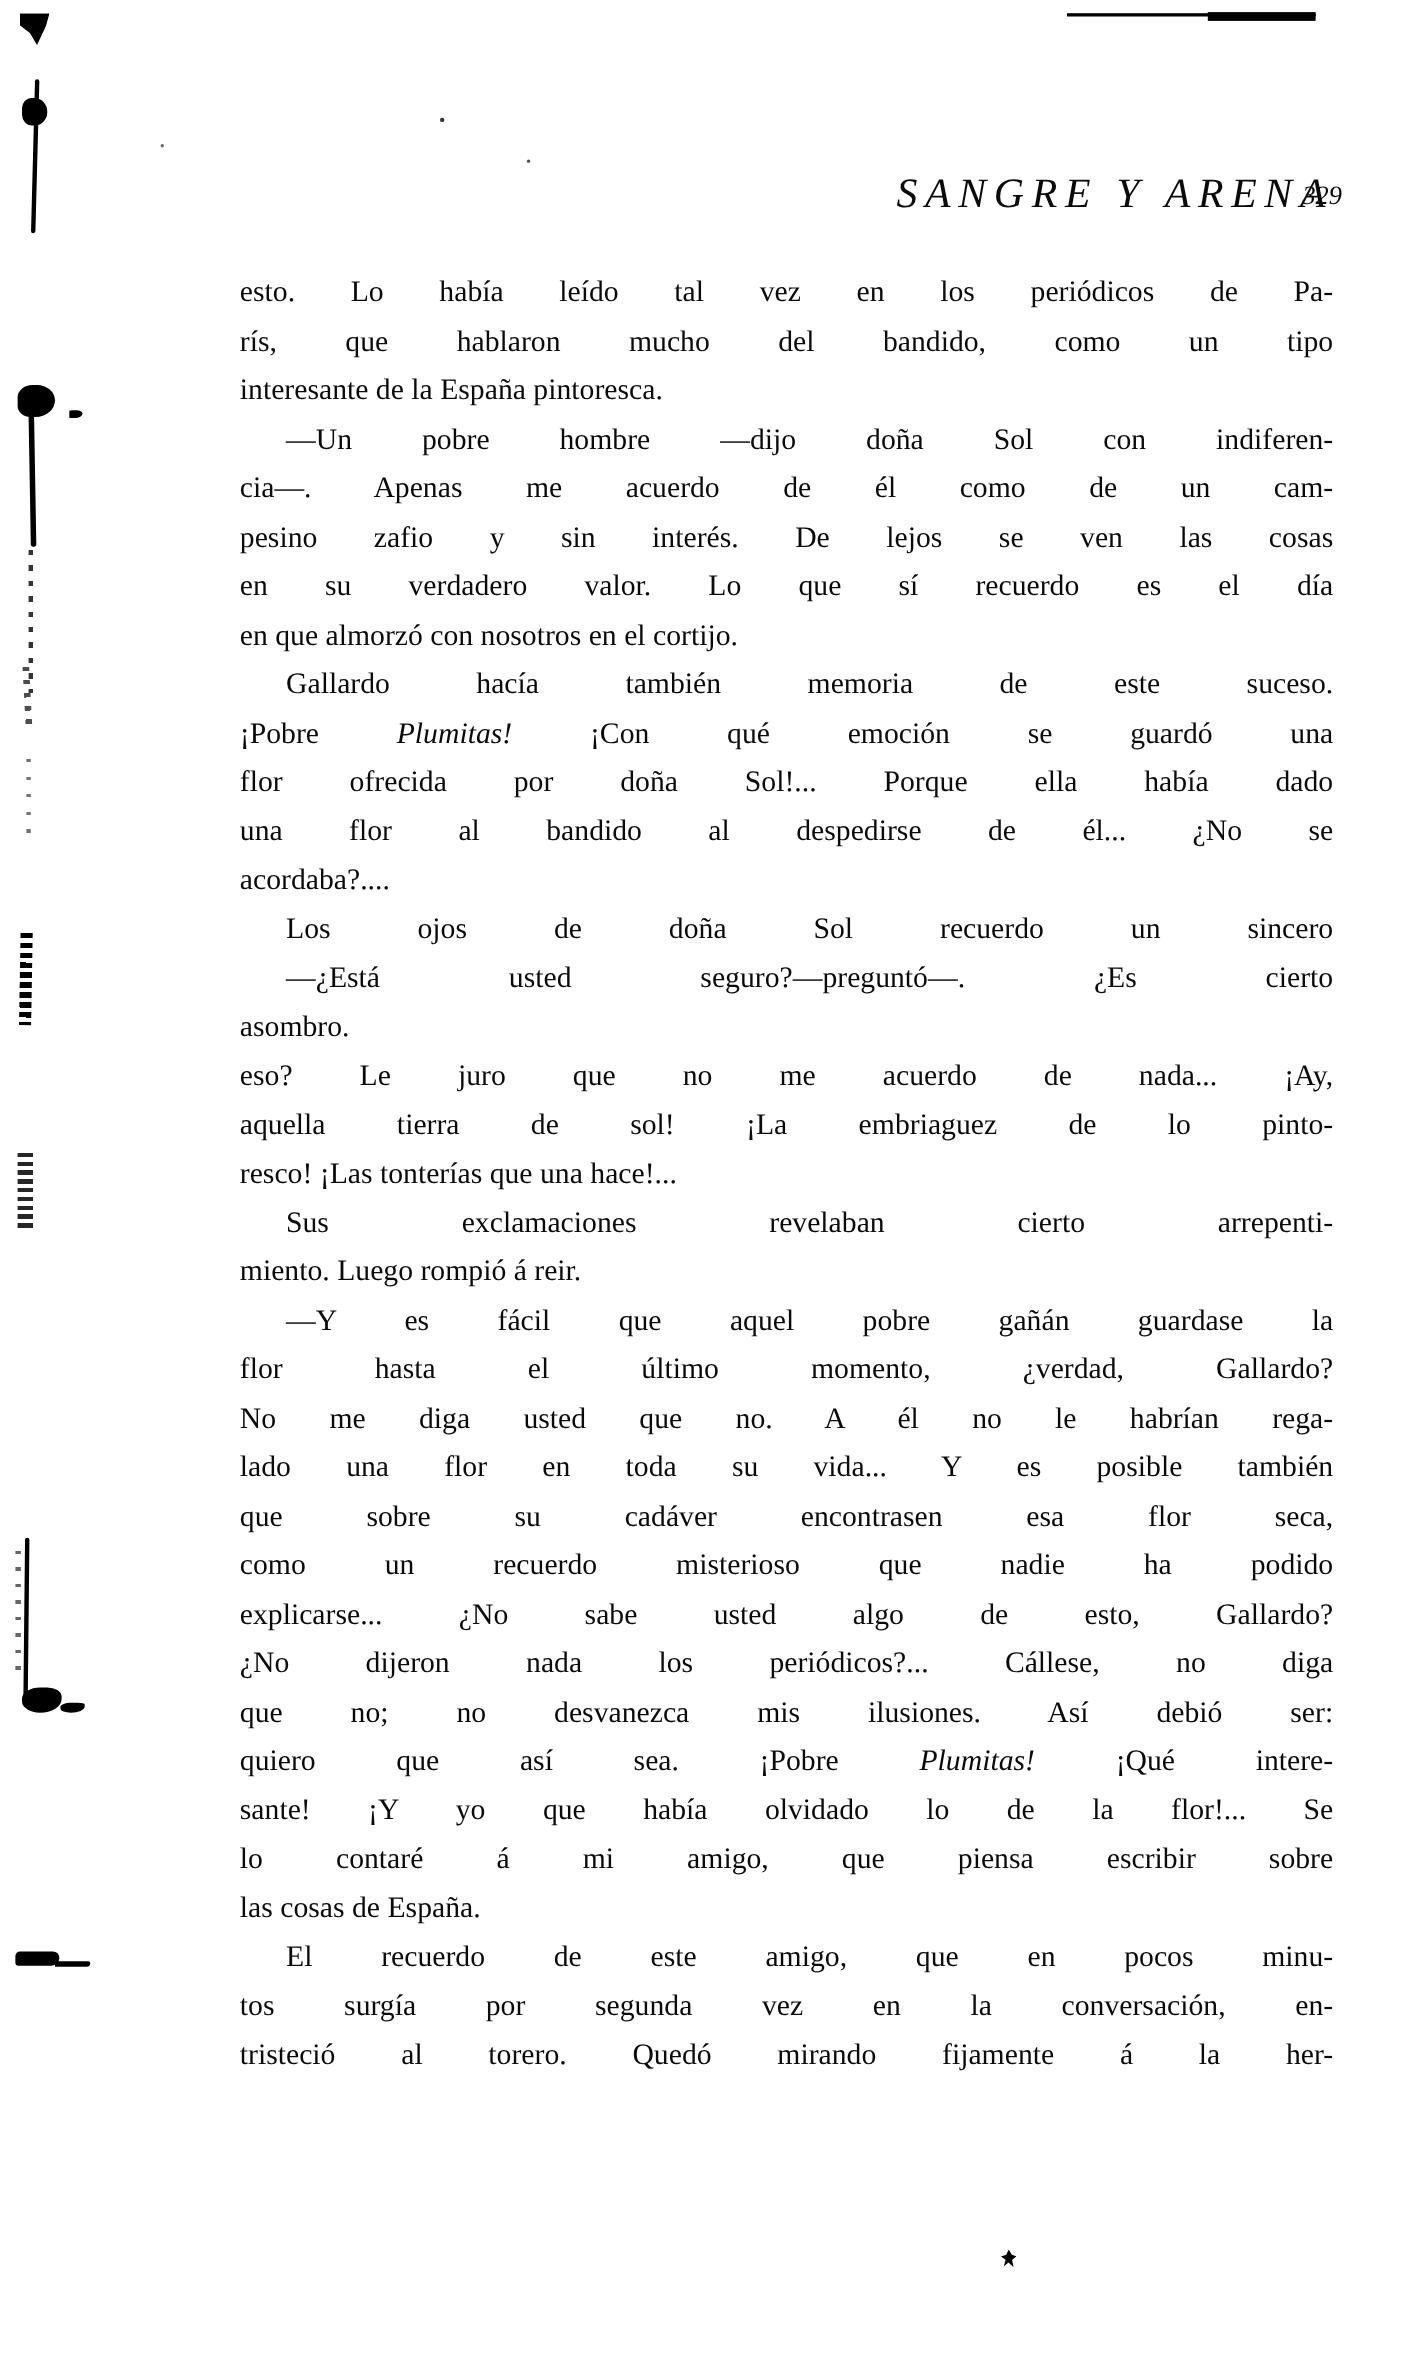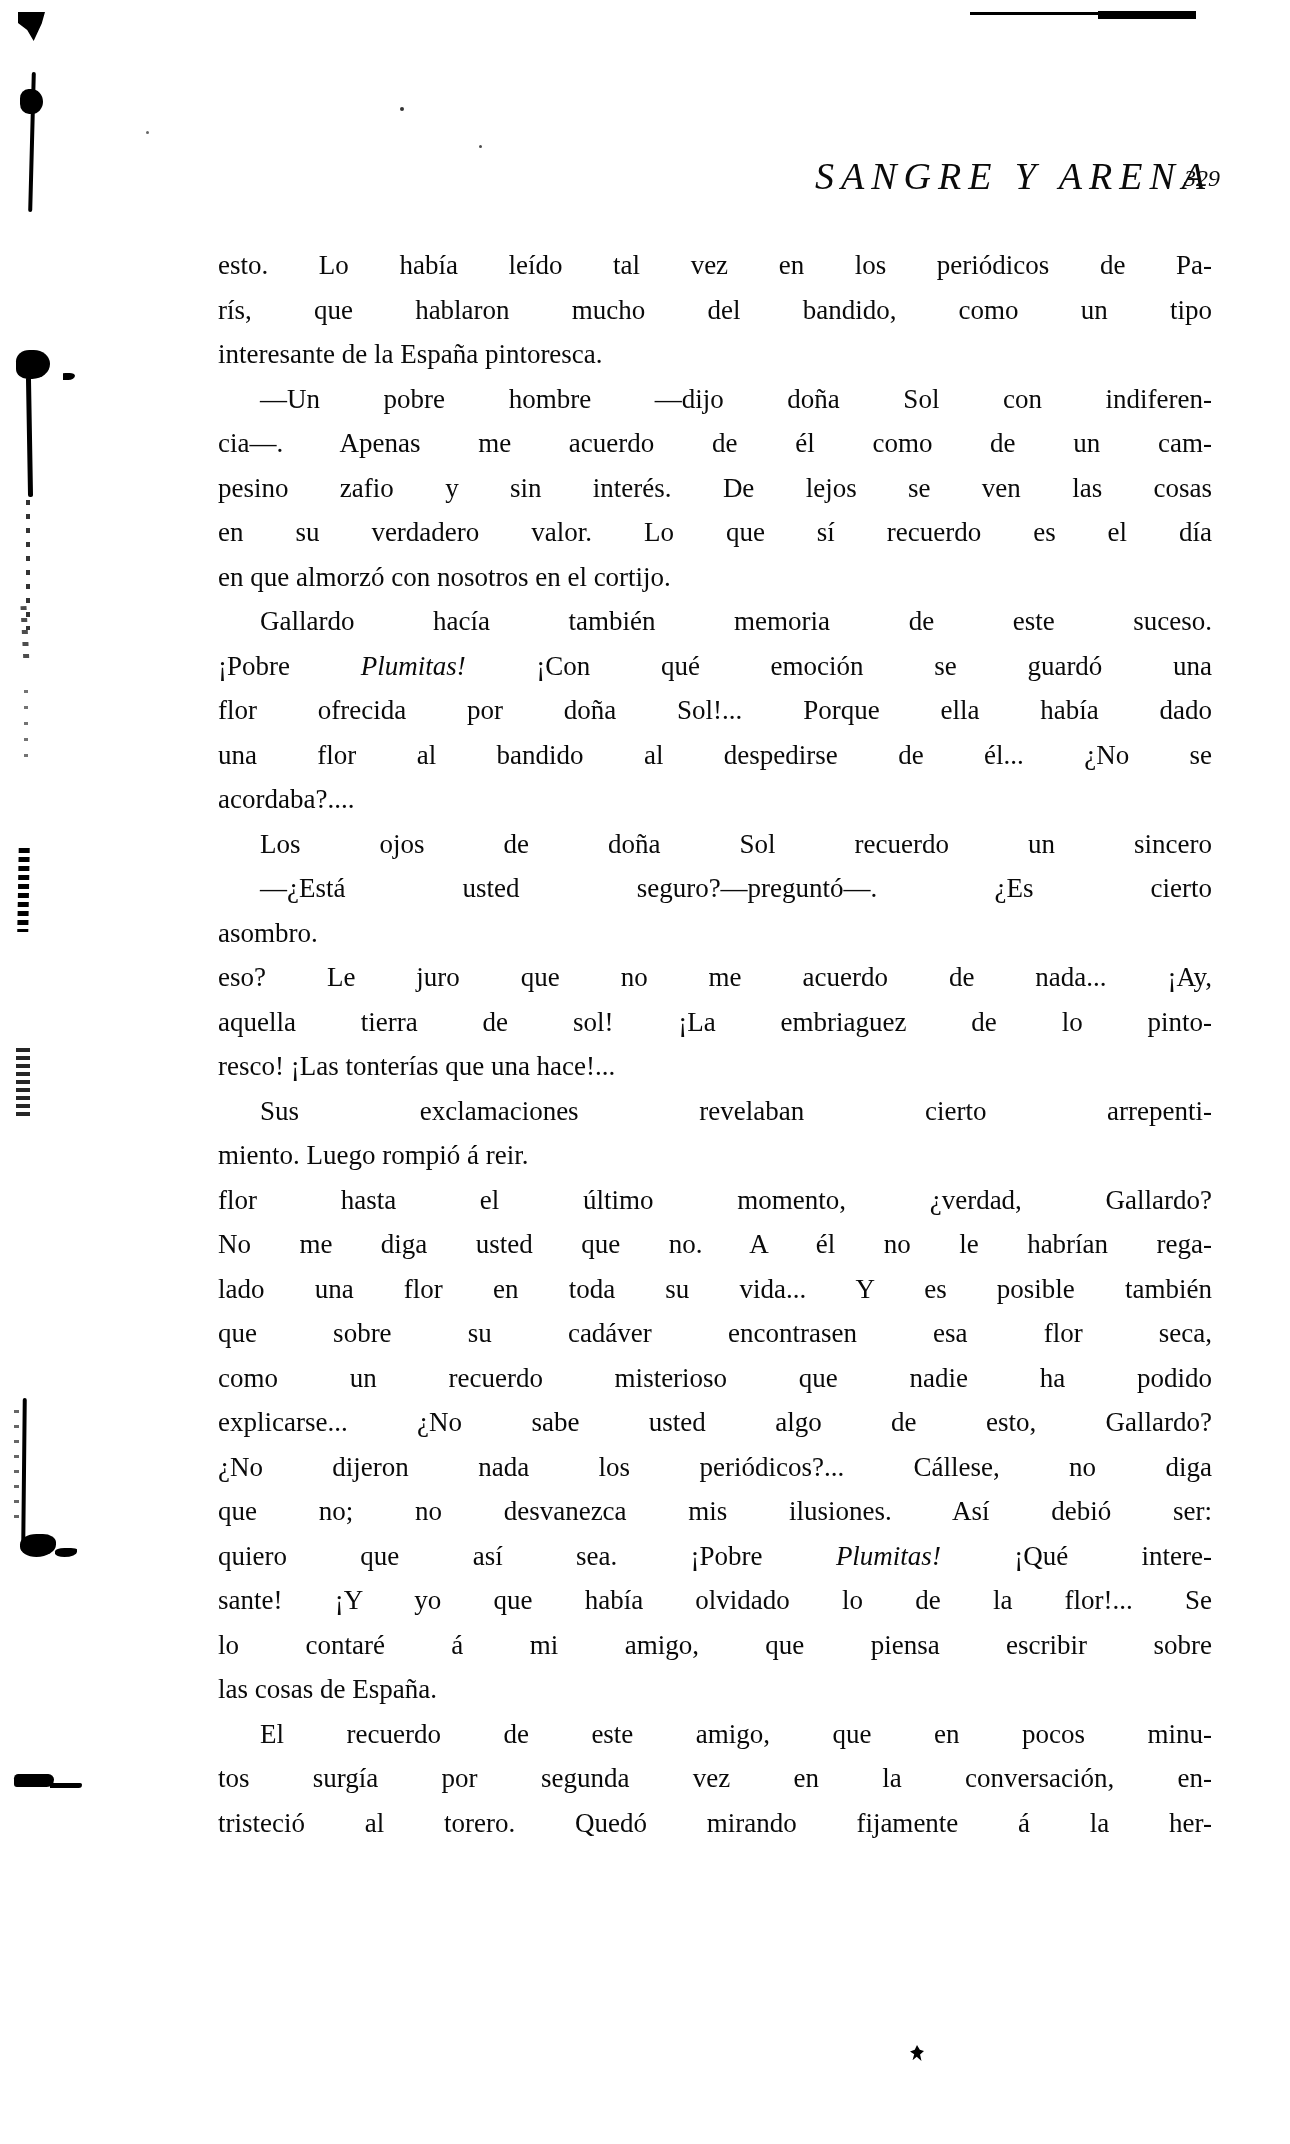--- a/index.html
+++ b/index.html
@@ -195,20 +195,21 @@
       <div class="line fill"><span>una flor al bandido al despedirse de él... ¿No se</span></div>
       <div class="line"><span>acordaba?....</span></div>
       <div class="line indent fill"><span>Los ojos de doña Sol recuerdo un sincero</span></div>
       <div class="line indent fill"><span>—¿Está usted seguro?—preguntó—. ¿Es cierto</span></div>
       <div class="line"><span>asombro.</span></div>
       <div class="line fill"><span>eso? Le juro que no me acuerdo de nada... ¡Ay,</span></div>
       <div class="line fill"><span>aquella tierra de sol! ¡La embriaguez de lo pinto-</span></div>
       <div class="line"><span>resco! ¡Las tonterías que una hace!...</span></div>
       <div class="line indent fill"><span>Sus exclamaciones revelaban cierto arrepenti-</span></div>
       <div class="line"><span>miento. Luego rompió á reir.</span></div>
+      <div class="line indent fill"><span>—Y es fácil que aquel pobre gañán guardase la</span></div>
       <div class="line fill"><span>flor hasta el último momento, ¿verdad, Gallardo?</span></div>
       <div class="line fill"><span>No me diga usted que no. A él no le habrían rega-</span></div>
       <div class="line fill"><span>lado una flor en toda su vida... Y es posible también</span></div>
       <div class="line fill"><span>que sobre su cadáver encontrasen esa flor seca,</span></div>
       <div class="line fill"><span>como un recuerdo misterioso que nadie ha podido</span></div>
       <div class="line fill"><span>explicarse... ¿No sabe usted algo de esto, Gallardo?</span></div>
       <div class="line fill"><span>¿No dijeron nada los periódicos?... Cállese, no diga</span></div>
       <div class="line fill"><span>que no; no desvanezca mis ilusiones. Así debió ser:</span></div>
       <div class="line fill"><span>quiero que así sea. ¡Pobre </span><span class="em">Plumitas!</span><span> ¡Qué intere-</span></div>
       <div class="line fill"><span>sante! ¡Y yo que había olvidado lo de la flor!... Se</span></div>

